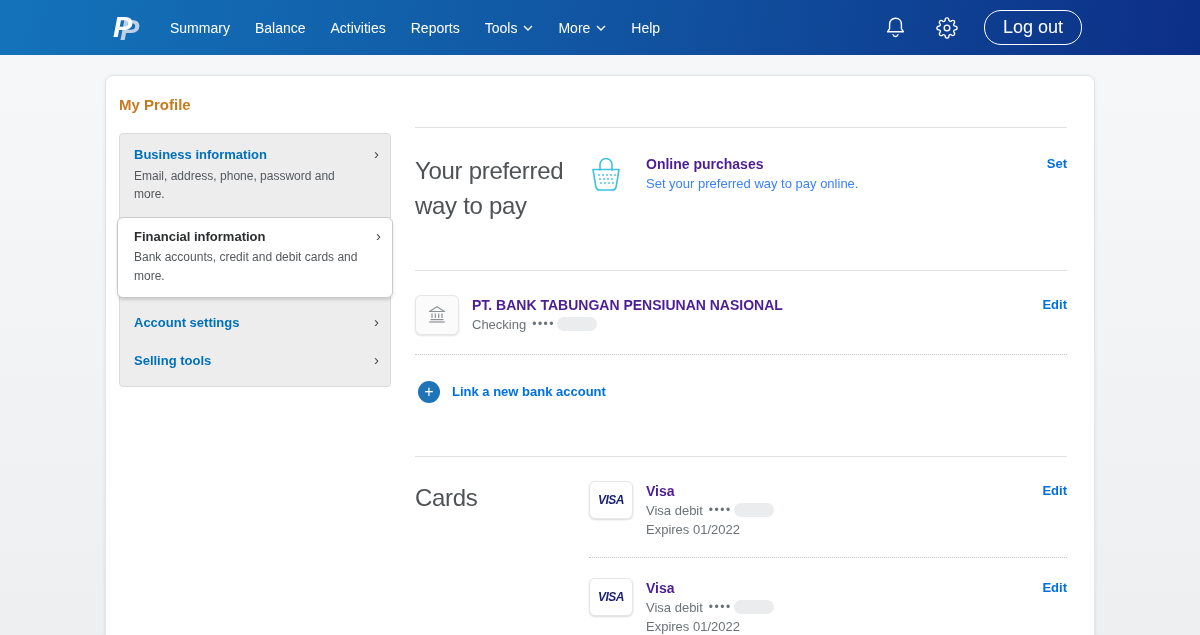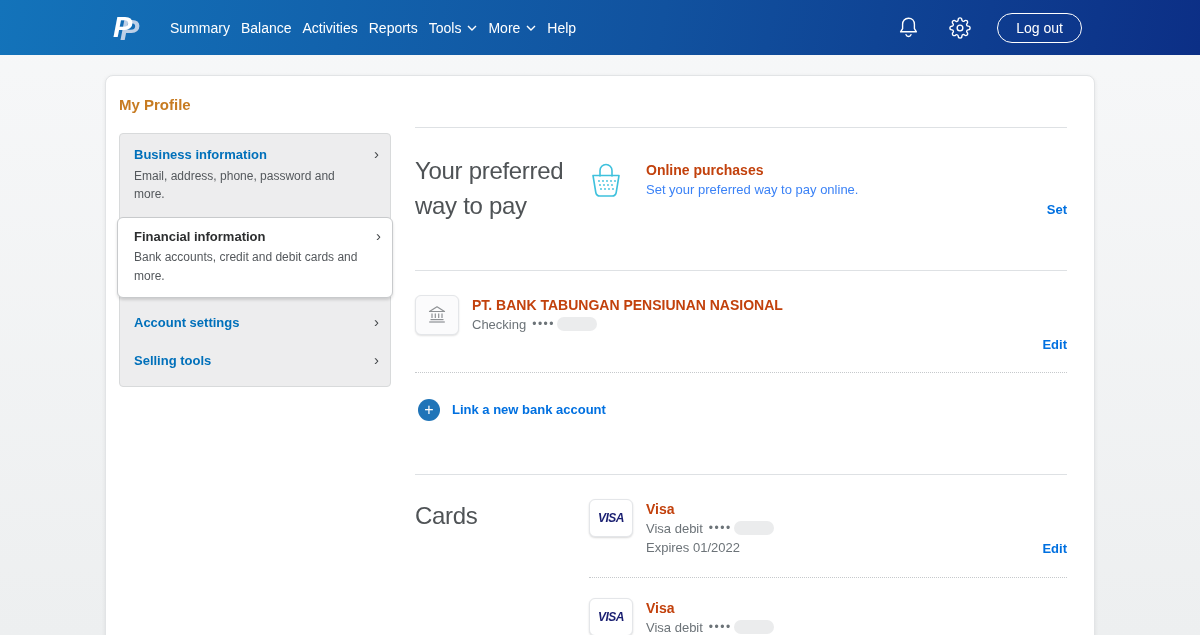--- a/index.html
+++ b/index.html
@@ -10,30 +10,30 @@
   }
   
   .navbar {
     height:55px;
     background:linear-gradient(100deg,#1373ba 0%,#11529f 55%,#0c2f86 100%);
     display:flex; align-items:center;
     padding:0 118px 0 110px;
     color:#fff;
   }
   .logo { width:32px; height:36px; position:relative; flex:0 0 auto; cursor:pointer; }
-  .nav-links { display:flex; align-items:center; margin-left:28px; column-gap:11px; }
+  .nav-links { display:flex; align-items:center; margin-left:28px; column-gap:25px; }
   .nav-link {
     font-size:14px; color:#fff; cursor:pointer; display:flex; align-items:center;
     gap:6px; white-space:nowrap;
   }
   .nav-right { margin-left:auto; display:flex; align-items:center; gap:30px; }
   .icon-btn { cursor:pointer; display:flex; align-items:center; }
   .logout-btn {
     border:1px solid #fff; border-radius:17px; background:transparent; color:#fff;
-    font-size:14px; padding:6px 18px; cursor:pointer; margin-left:-4px;
+    font-size:18px; padding:6px 18px; cursor:pointer; margin-left:-4px;
     font-family:"Liberation Sans", sans-serif;
   }
   
   .profile-card {
     width:990px; margin:20px auto 0; background:#fff;
     border:1px solid #e2e4e6; border-radius:8px;
     box-shadow:0 1px 4px rgba(0,0,0,.07);
     min-height:600px;
   }
   .page-title { color:#c77b21; font-size:15px; font-weight:bold; padding:20px 0 14px 13px; }
@@ -60,46 +60,46 @@
   .dotted { border-top:1px dotted #c6c9cc; margin-left:174px; }
   .section { display:flex; }
   .sec-heading {
     width:174px; flex:0 0 auto; font-size:24px; font-weight:400;
     color:#4f5356; line-height:1.45; letter-spacing:-0.3px;
   }
   .sec-body { flex:1; }
   .row { display:flex; align-items:flex-start; }
   .icon-col { width:57px; flex:0 0 auto; }
   .detail { flex:1; }
-  .item-title { font-size:14px; font-weight:bold; color:#c2410c; padding-top:2px; }
+  .item-title { font-size:14px; font-weight:bold; color:#4c1d95; padding-top:2px; }
   .item-desc { font-size:13px; color:#3b82f6; margin-top:4px; }
   .meta { font-size:13px; color:#6c7378; margin-top:4px; display:flex; align-items:center; }
   .dots { letter-spacing:1.5px; margin-left:6px; color:#6c7378; font-size:12px; }
   .blob { display:inline-block; width:40px; height:14px; background:#ebeced; border-radius:7px; margin-left:2px; }
-  .action-col { width:70px; flex:0 0 auto; text-align:right;margin-top:40px; }
+  .action-col { width:70px; flex:0 0 auto; text-align:right; }
   .link { color:#0070e0; font-size:13px; font-weight:bold; text-decoration:none; cursor:pointer; }
   
   .tile {
     width:44px; height:40px; background:#fbfbfc; border:1px solid #e4e6e9; border-radius:6px;
     box-shadow:0 1px 2px rgba(0,0,0,.12); display:flex; align-items:center; justify-content:center;
   }
   .visa-badge {
     width:44px; height:38px; background:#fff; border:1px solid #e4e6e9; border-radius:6px;
     box-shadow:0 1px 2px rgba(0,0,0,.15); display:flex; align-items:center; justify-content:center;
     font-size:12px; font-weight:bold; font-style:italic; letter-spacing:-0.5px; color:#1a1f71;
   }
   .add-row { display:flex; align-items:center; margin-left:3px; cursor:pointer; }
   .plus-circle {
     width:22px; height:22px; border-radius:50%; background:#1f74b8; color:#fff;
     display:flex; align-items:center; justify-content:center; font-size:16px; line-height:1;
     flex:0 0 auto;
   }
   .add-label { margin-left:12px; }
   
-  .sec-preferred { padding:26px 0 46px;align-items:center; }
+  .sec-preferred { padding:26px 0 46px; }
   .sec-bank-row { padding-top:24px; }
   .sec-bank .dotted-inner { margin-top:19px; }
   .add-row { margin-top:26px; margin-bottom:53px; }
   .sec-cards { padding-top:24px; }
   .card-row + .dotted { margin-top:20px; }
   .card-row.second { margin-top:20px; }
 </style>
 </head>
 <body>
 

